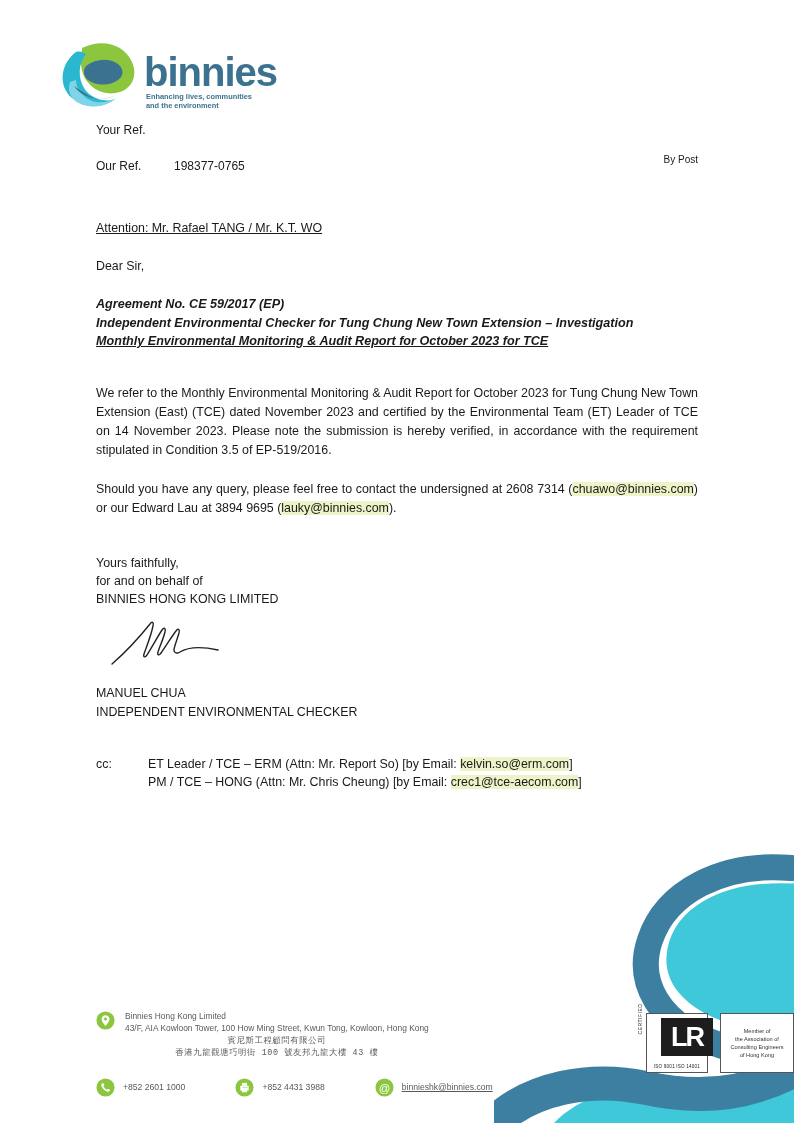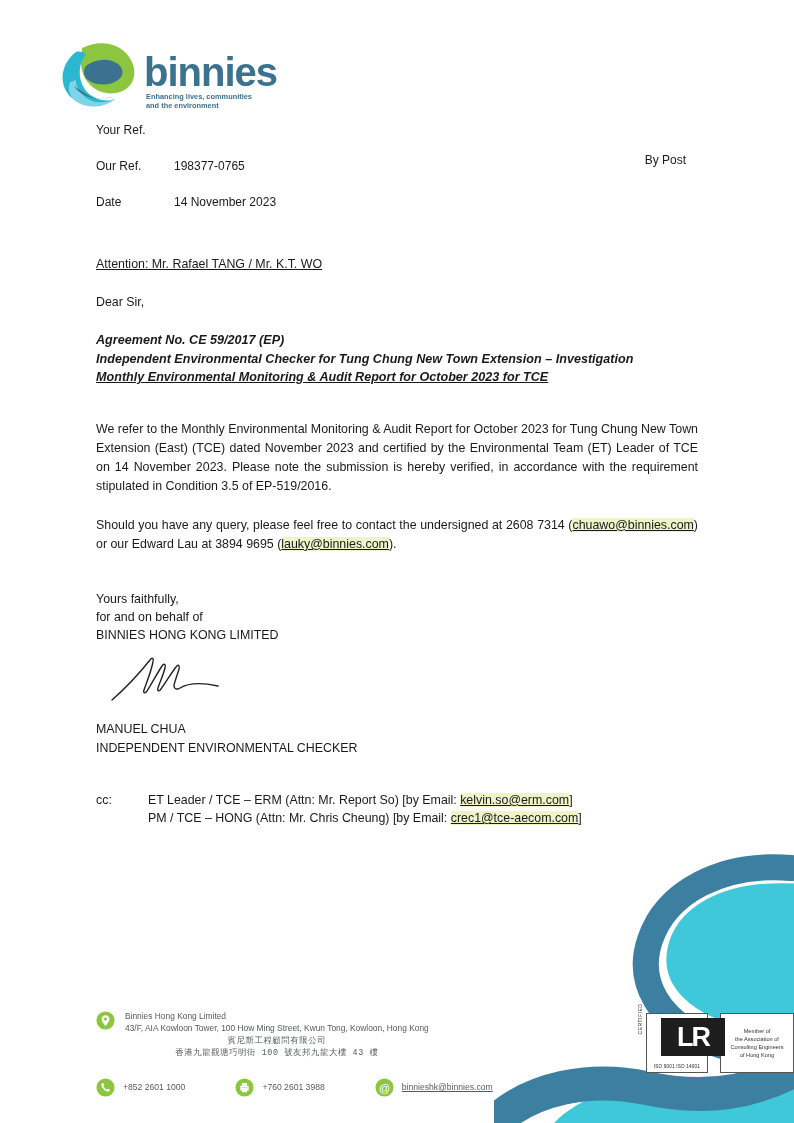--- a/index.html
+++ b/index.html
@@ -57,23 +57,23 @@
     display: flex;
     font-size: 12px;
     line-height: 16px;
     margin-bottom: 20px;
   }
   .ref-label { width: 78px; flex: none; }
   .ref-value { flex: 1; }
 
   .by-post {
     position: absolute;
-    right: 12px;
+    right: 0;
     top: 30px;
-    font-size: 12px;
+    font-size: 10px;
     line-height: 16px;
   }
 
   .address {
     margin-top: 38px;
     font-size: 12.4px;
     line-height: 18.2px;
   }
   .address div { white-space: nowrap; }
 
@@ -103,21 +103,20 @@
   .para {
     margin-top: 33px;
     font-size: 12.4px;
     line-height: 19px;
     text-align: justify;
   }
   .para.just2 { margin-top: 20px; }
 
   .mail {
     color: #1a1a1a;
-    text-decoration: underline;
     background: #eef3c8;
   }
 
   .closing {
     margin-top: 36px;
     font-size: 12.4px;
     line-height: 18.2px;
   }
 
   .sig {
@@ -217,21 +216,21 @@
     font-size: 5px;
     letter-spacing: .5px;
     color: #222;
     transform: rotate(-90deg);
     transform-origin: 4px 16px;
     text-align: center;
   }
   .lr-mark {
     position: absolute;
     left: 14px; top: 4px;
-    width: 64px; height: 38px;
+    width: 52px; height: 38px;
     background: #1d1d1d;
     color: #fff;
     font-weight: bold;
     font-size: 27px;
     line-height: 38px;
     text-align: center;
     letter-spacing: -2px;
   }
   .lr-iso {
     position: absolute;
@@ -275,24 +274,20 @@
     <div class="ref-grid">
       <div class="by-post">By Post</div>
 
       <div class="ref-row">
         <div class="ref-label">Your Ref.</div>
         <div class="ref-value"></div>
       </div>
       <div class="ref-row">
         <div class="ref-label">Our Ref.</div>
         <div class="ref-value">198377-0765</div>
-      </div>
-      <div class="ref-row">
-        <div class="ref-label">Date</div>
-        <div class="ref-value">14 November 2023</div>
       </div>
     </div>
 
 
     <div><span class="attention">Attention: Mr. Rafael TANG / Mr. K.T. WO</span></div>
 
     <div class="salutation">Dear Sir,</div>
 
     <div class="subject">
       <div>Agreement No. CE 59/2017 (EP)</div>
@@ -373,21 +368,21 @@
       <div class="f-item">
         <svg class="f-icon" viewBox="0 0 20 20">
           <circle cx="10" cy="10" r="9.5" fill="#8cc63f"></circle>
           <rect x="5.6" y="8.2" width="8.8" height="5" fill="#ffffff"></rect>
           <rect x="7.3" y="5.2" width="5.4" height="3" fill="#ffffff"></rect>
           <rect x="7.3" y="12.4" width="5.4" height="2.6" fill="#ffffff"></rect>
           <rect x="8.1" y="9.4" width="1" height="1" fill="#8cc63f"></rect>
           <rect x="10" y="9.4" width="1" height="1" fill="#8cc63f"></rect>
           <rect x="11.9" y="9.4" width="1" height="1" fill="#8cc63f"></rect>
         </svg>
-        <span class="f-txt">+760 2601 3988</span>
+        <span class="f-txt">+852 4431 3988</span>
       </div>
 
       <div class="gap2"></div>
 
       <div class="f-item">
         <svg class="f-icon" viewBox="0 0 20 20">
           <circle cx="10" cy="10" r="9.5" fill="#8cc63f"></circle>
           <text x="10" y="14.4" text-anchor="middle" font-family="Liberation Sans, sans-serif" font-size="12" fill="#ffffff">@</text>
         </svg>
         <span class="f-txt link">binnieshk@binnies.com</span>

